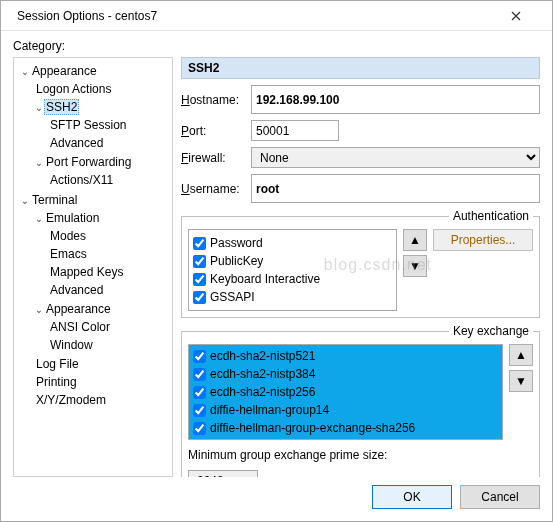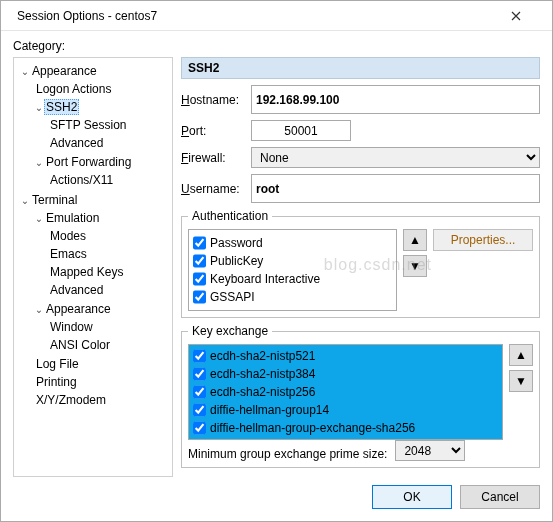--- a/index.html
+++ b/index.html
@@ -17,33 +17,33 @@
 .tree li { line-height: 16px; white-space: nowrap; cursor: default; padding: 1px 0; }
 .exp { display: inline-block; width: 10px; text-align: center; color: #555; font-size: 10px; }
 .tree-label { padding: 0 2px; }
 .selected { background: #cde8ff; border: 1px dotted #5aa0e0; padding: 0 1px; }
 .right { flex: 1; display: flex; flex-direction: column; gap: 6px; overflow: hidden; }
 .heading { background: #d6e5f3; border: 1px solid #b8c9da; padding: 3px 6px; font-weight: bold; }
 .field-row { display: flex; align-items: center; gap: 6px; }
 .field-label { width: 64px; text-decoration: underline; text-decoration-color: transparent; }
 .field-label .u { text-decoration: underline; }
 .text-input { flex: 1; border: 1px solid #a9a9a9; padding: 2px 4px; height: 29px; font-weight: bold; }
-.port-input { width: 100px; border: 1px solid #a9a9a9; padding: 2px 4px; height: 21px; text-align: center; }
+.port-input { width: 88px; border: 1px solid #a9a9a9; padding: 2px 4px; height: 21px; }
 .select { flex: 1; border: 1px solid #a9a9a9; padding: 2px 4px; height: 21px; background: #f0f0f0; }
 fieldset { border: 1px solid #c0c0c0; padding: 6px; margin: 0; }
-legend { padding: 0 4px; }
+legend { padding: 0 4px; text-align: right; }
 .auth-body { display: flex; gap: 6px; align-items: flex-start; }
 .listbox { border: 1px solid #a9a9a9; padding: 4px; background: #fff; flex: 1; }
 .listbox-scroll { border: 1px solid #a9a9a9; background: #0ea5e9; flex: 1; height: 96px; overflow-y: scroll; padding: 2px 4px; }
-.chk-row { display: flex; gap: 4px; line-height: 18px; }
+.chk-row { display: flex; align-items: center; gap: 4px; line-height: 18px; }
 .chk-row input { margin: 0; }
 .side-btns { display: flex; flex-direction: column; gap: 4px; }
 .arrow-btn { width: 24px; height: 22px; border: 1px solid #adadad; background: #e1e1e1; display: flex; align-items: center; justify-content: center; cursor: pointer; }
 .props-btn { width: 100px; height: 22px; border: 1px solid #c0c0c0; background: #efefef; color: #a16207; cursor: default; }
-.minrow { display: flex; align-items: flex-end; gap: 8px; margin-top: 0; }
+.minrow { display: flex; align-items: flex-start; gap: 8px; margin-top: 8px; flex-direction: column; }
 .spin { width: 70px; border: 1px solid #a9a9a9; padding: 2px 4px; height: 21px; }
 .footer { display: flex; justify-content: flex-end; gap: 8px; padding-top: 8px; }
 .btn { width: 80px; height: 24px; border: 1px solid #0078d7; background: #e5f1fb; cursor: pointer; }
 .btn.cancel { border: 1px solid #adadad; background: #e1e1e1; }
 .watermark { position: absolute; right: 120px; top: 255px; color: rgba(150,150,150,0.35); font-size: 16px; letter-spacing: 1px; pointer-events: none; }
 </style>
 </head>
 <body>
 
 <div class="dialog">
@@ -82,22 +82,22 @@
               <li><span class="exp">⌄</span><span class="tree-label">Emulation</span>
                 <ul>
                   <li><span class="tree-label">Modes</span></li>
                   <li><span class="tree-label">Emacs</span></li>
                   <li><span class="tree-label">Mapped Keys</span></li>
                   <li><span class="tree-label">Advanced</span></li>
                 </ul>
               </li>
               <li><span class="exp">⌄</span><span class="tree-label">Appearance</span>
                 <ul>
+                  <li><span class="tree-label">ANSI Color</span></li>
                   <li><span class="tree-label">Window</span></li>
-                  <li><span class="tree-label">ANSI Color</span></li>
                 </ul>
               </li>
               <li><span class="tree-label">Log File</span></li>
               <li><span class="tree-label">Printing</span></li>
               <li><span class="tree-label">X/Y/Zmodem</span></li>
             </ul>
           </li>
         </ul>
       </div>
 

